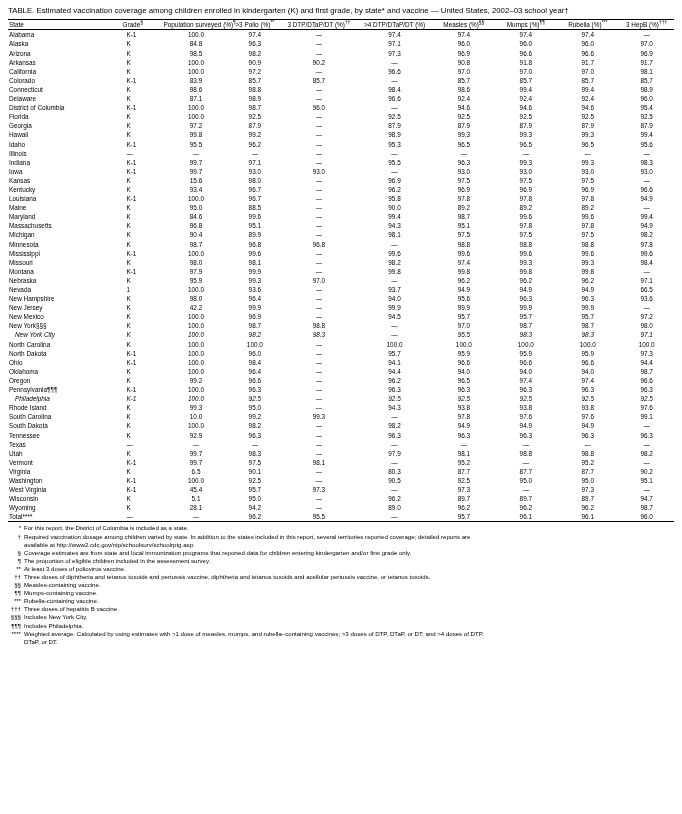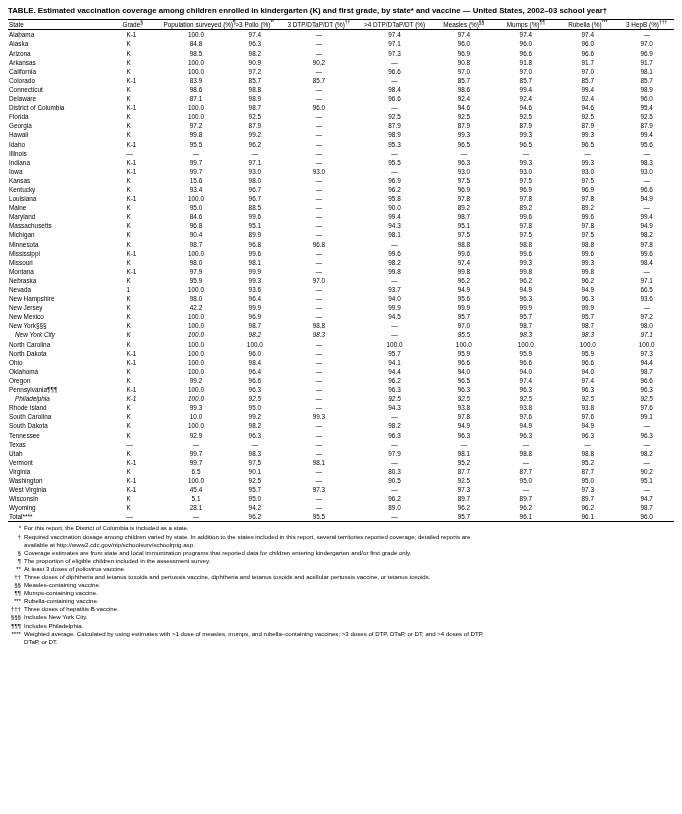--- a/index.html
+++ b/index.html
@@ -17,21 +17,21 @@
   }
   .page {
     position: relative;
     width: 682px;
     height: 814px;
     padding: 0;
     box-sizing: border-box;
   }
   .title {
     font-size: 7.8px;
-    font-weight: bold;
+    font-weight: normal;
     line-height: 1.32;
     padding: 6px 8px 0 8px;
     box-sizing: border-box;
   }
   .rule-top {
     border-top: 1.1px solid #000;
     margin: 3px 8px 0 8px;
   }
   .rule-head {
     border-top: 0.7px solid #000;

